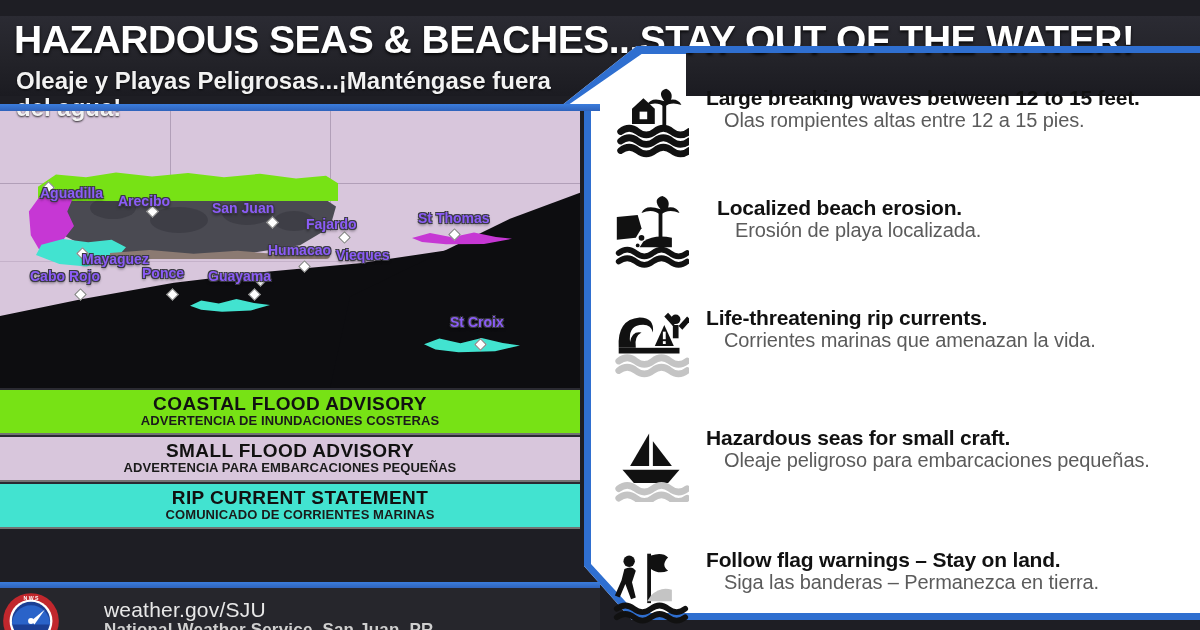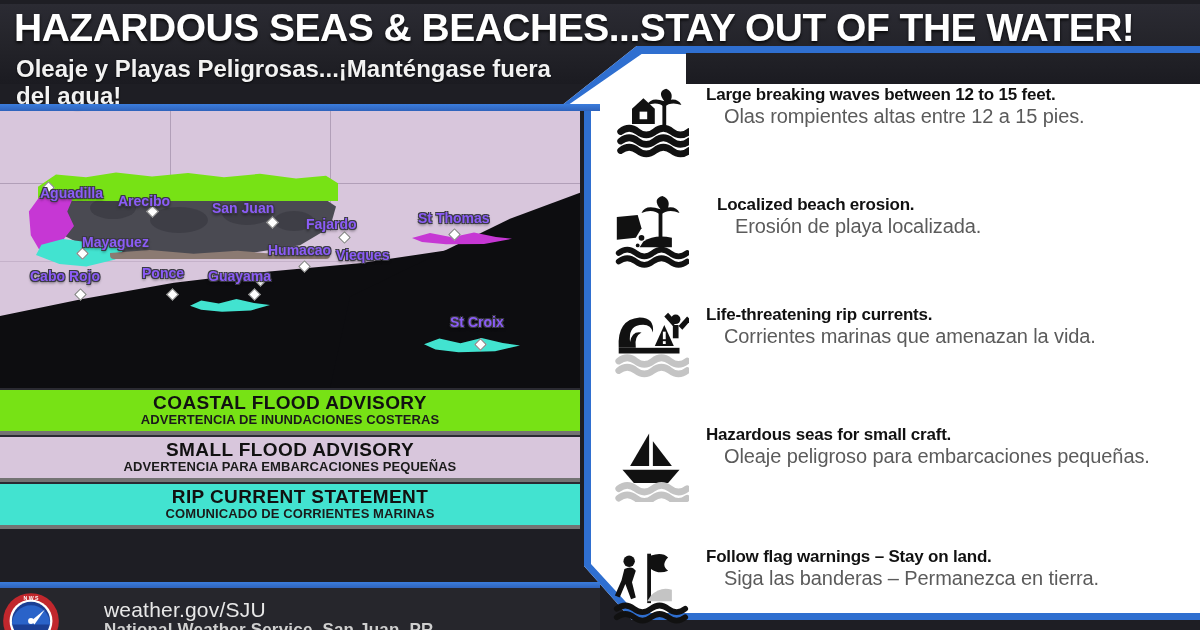--- a/index.html
+++ b/index.html
@@ -3,21 +3,21 @@
 <meta charset="utf-8">
 <style>
   * { margin:0; padding:0; box-sizing:border-box; }
   html,body { width:1200px; height:630px; overflow:hidden; background:#000; }
   body { font-family:"Liberation Sans", sans-serif; }
 
   #page { position:relative; width:1200px; height:630px; background:#1e1e24; overflow:hidden; }
 
   
   #header {
-    position:absolute; left:0; top:4px; width:1200px; height:80px;
+    position:absolute; left:0; top:16px; width:1200px; height:80px;
     background:linear-gradient(180deg,#2b2b33 0%, #232329 55%, #1b1b21 100%);
     z-index:5;
   }
   #header-title {
     position:absolute; left:14px; top:2px; width:1180px;
     font-size:39px; font-weight:bold; color:#ffffff;
     letter-spacing:-0.5px; white-space:nowrap;
     text-shadow:0 2px 3px rgba(0,0,0,.8);
   }
   #header-sub {
@@ -124,21 +124,21 @@
   .city-label {
     position:absolute; font-size:14px; font-weight:bold; color:#8b5cf6;
     white-space:nowrap; z-index:10;
     text-shadow:1px 1px 0 #3a3a42, -1px 1px 0 #3a3a42, 1px -1px 0 #3a3a42, -1px -1px 0 #3a3a42, 0 2px 3px rgba(0,0,0,.6);
   }
 
   
   #legend { position:absolute; left:0; top:388px; width:580px; z-index:8; }
   .legend-bar {
     position:relative; width:580px; height:47px;
-    border-top:2px solid #2a2a32; border-bottom:4px solid #737373;
+    border-top:2px solid #2a2a32; border-bottom:2px solid #737373;
     display:flex; flex-direction:column; align-items:center; justify-content:center;
   }
   .legend-en { font-size:19px; font-weight:bold; color:#111; letter-spacing:.4px; line-height:1.08; }
   .legend-es { font-size:13px; font-weight:bold; color:#1b1b1b; letter-spacing:.1px; line-height:1.12; }
   .legend-bar.b4 .legend-en { font-size:18px; }
   .legend-bar.b4 .legend-es { font-size:12.5px; }
 
   
   #footer {
     position:absolute; left:0; top:582px; width:600px; height:48px;
@@ -173,21 +173,21 @@
       62px 0, 616px 0, 616px 7px, 66px 7px, 7px 64px, 7px 518px, 52px 567px, 616px 567px, 616px 574px, 48px 574px, 0 520px, 0 62px
     );
   }
   #items {
     position:absolute; left:596px; top:78px; width:604px; height:520px; z-index:10;
   }
   .item { position:absolute; left:0; width:604px; display:flex; align-items:flex-start; }
   .item-icon { width:110px; flex:0 0 110px; display:flex; align-items:flex-start; justify-content:center; }
   .item-text { flex:1; padding-right:4px; }
   .item-en {
-    font-size:17px; font-weight:bold; color:#111111; line-height:1.1;
+    font-size:21px; font-weight:bold; color:#111111; line-height:1.1;
     letter-spacing:-0.2px;
   }
   .item-es {
     font-size:20px; font-weight:normal; color:#5b5b5b; line-height:1.14;
     padding-left:18px; letter-spacing:-0.1px;
   }
 </style>
 </head>
 <body>
 
@@ -231,21 +231,21 @@
       <div class="city-label" style="left: 40px; top: 185px;">Aguadilla</div>
       <div class="city-dot" style="left: 148px; top: 207px;"></div>
       <div class="city-label" style="left: 118px; top: 193px;">Arecibo</div>
       <div class="city-dot" style="left: 268px; top: 218px;"></div>
       <div class="city-label" style="left: 212px; top: 200px;">San Juan</div>
       <div class="city-dot" style="left: 340px; top: 233px;"></div>
       <div class="city-label" style="left: 306px; top: 216px;">Fajardo</div>
       <div class="city-dot" style="left: 450px; top: 230px;"></div>
       <div class="city-label" style="left: 418px; top: 210px;">St Thomas</div>
       <div class="city-dot" style="left: 78px; top: 249px;"></div>
-      <div class="city-label" style="left: 38px; top: 234px; padding-left: 44px;">Mayaguez</div>
+      <div class="city-label" style="left: 38px; top: 251px; padding-left: 44px;">Mayaguez</div>
       <div class="city-dot" style="left: 300px; top: 262px;"></div>
       <div class="city-label" style="left: 268px; top: 242px;">Humacao</div>
       <div class="city-dot" style="left: 256px; top: 276px;"></div>
       <div class="city-label" style="left: 336px; top: 247px;">Vieques</div>
       <div class="city-dot" style="left: 76px; top: 290px;"></div>
       <div class="city-label" style="left: 30px; top: 268px;">Cabo Rojo</div>
       <div class="city-dot" style="left: 168px; top: 290px;"></div>
       <div class="city-label" style="left: 142px; top: 265px;">Ponce</div>
       <div class="city-dot" style="left: 250px; top: 290px;"></div>
       <div class="city-label" style="left: 208px; top: 268px;">Guayama</div>

